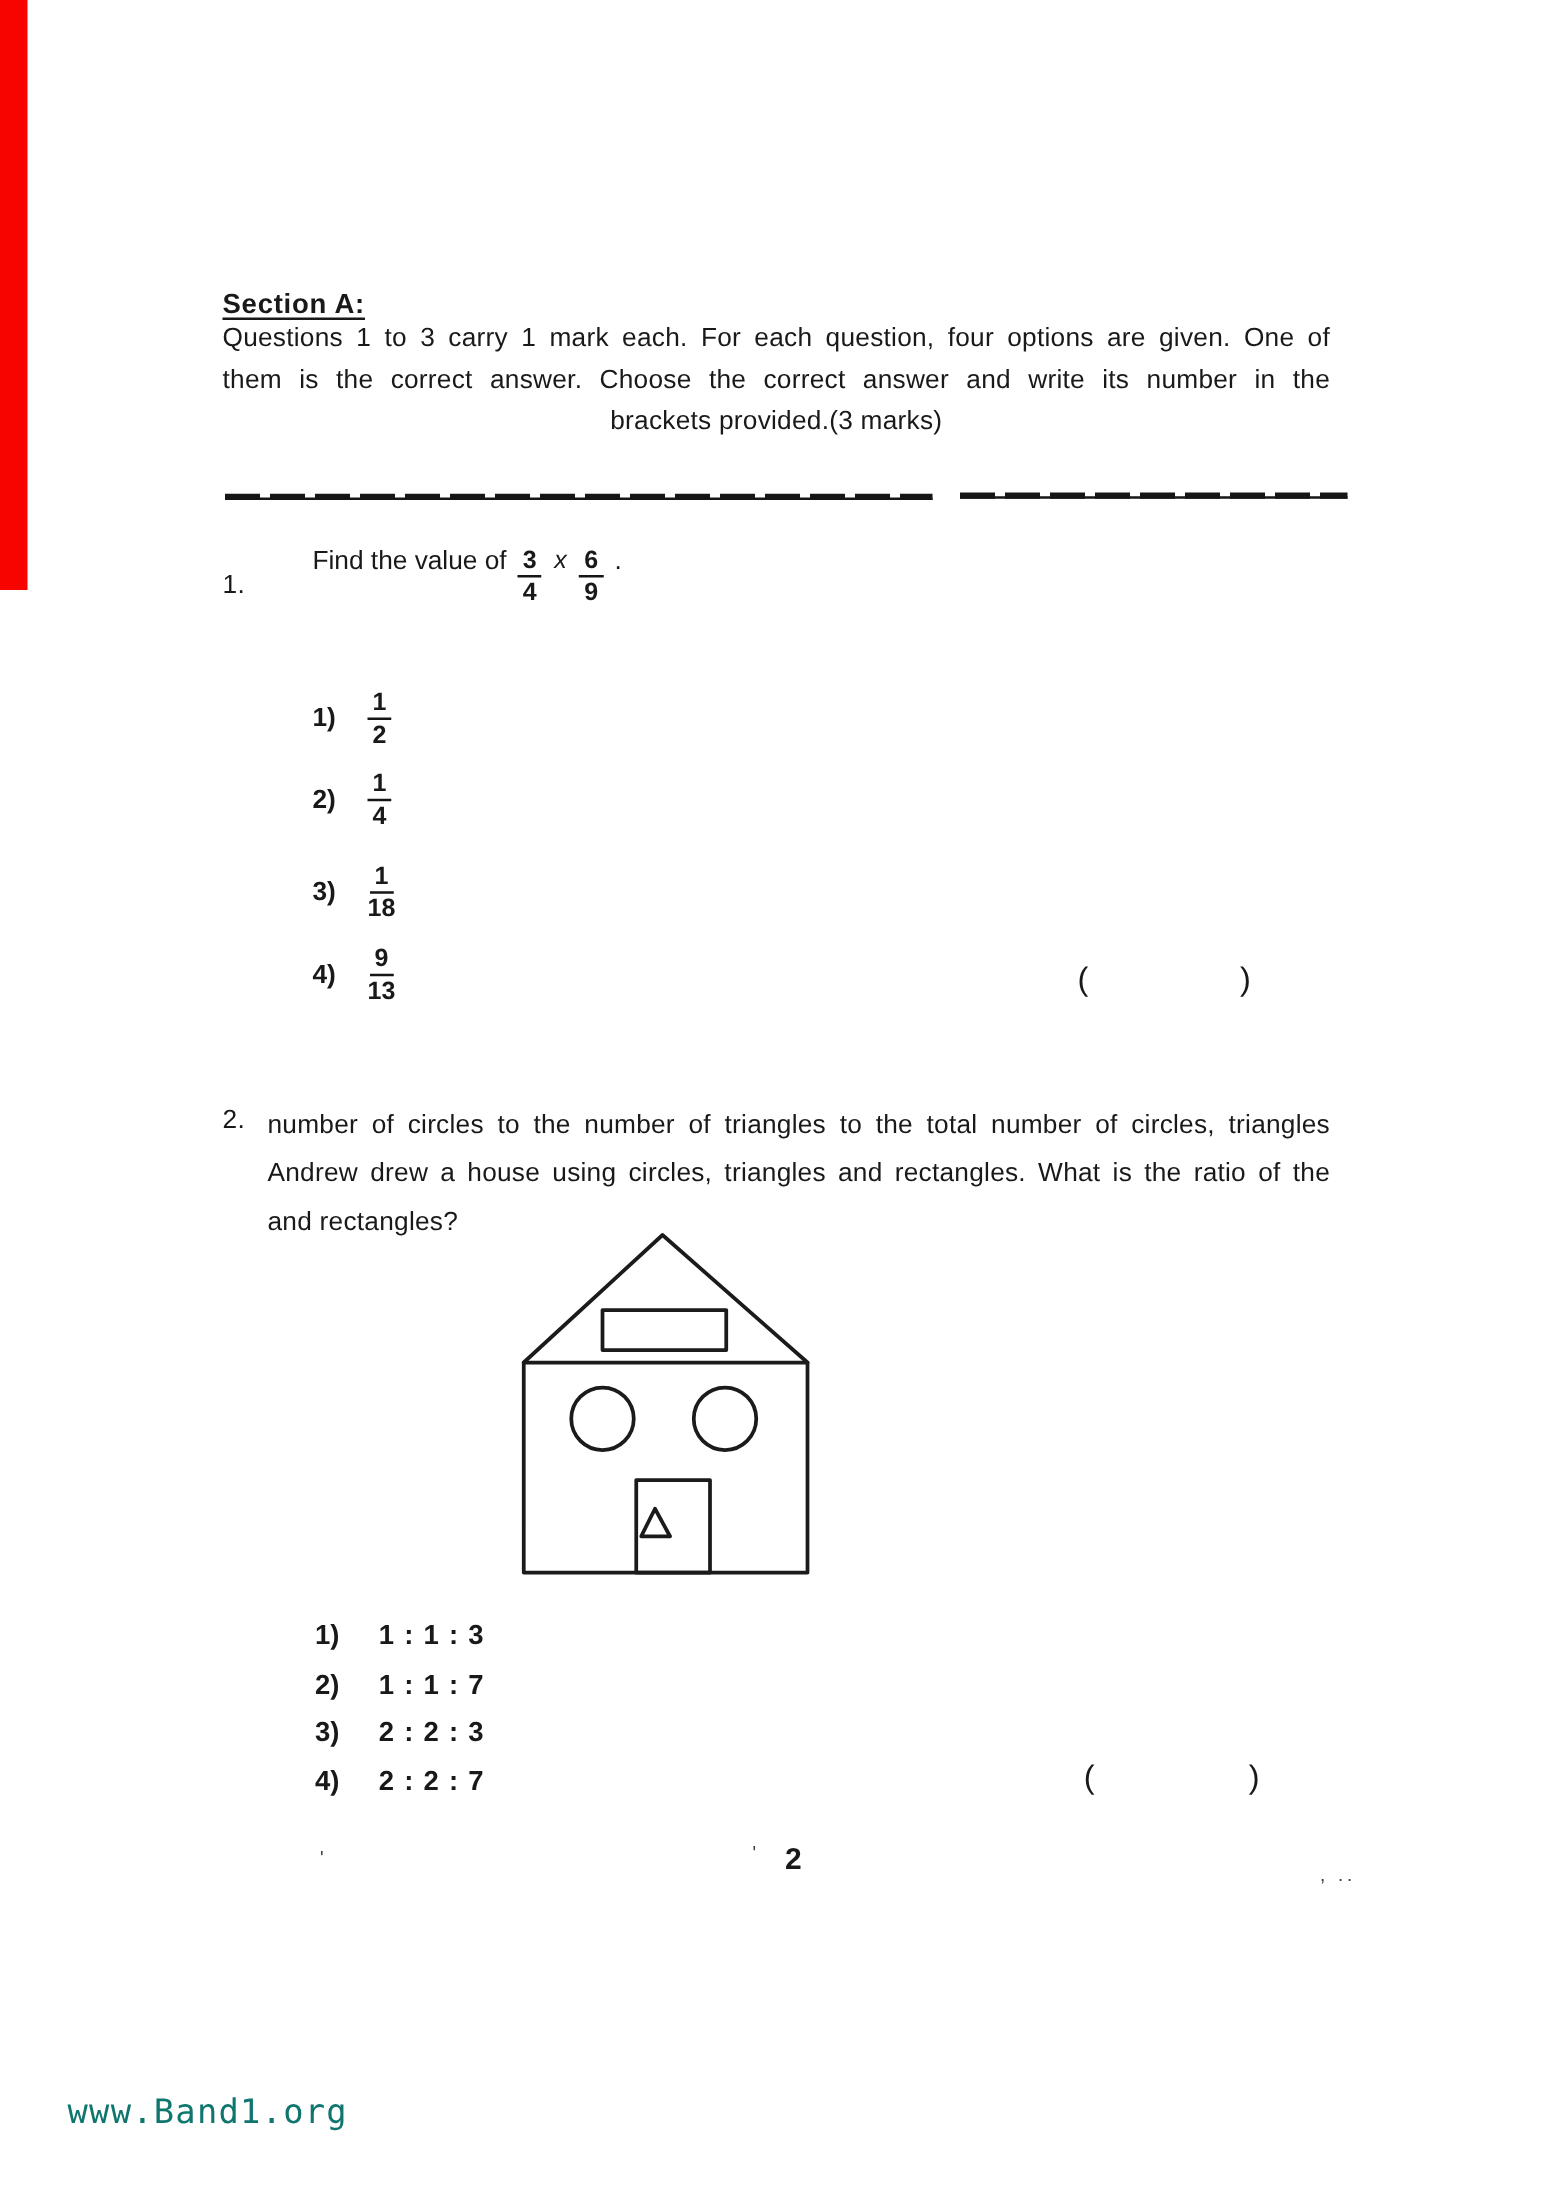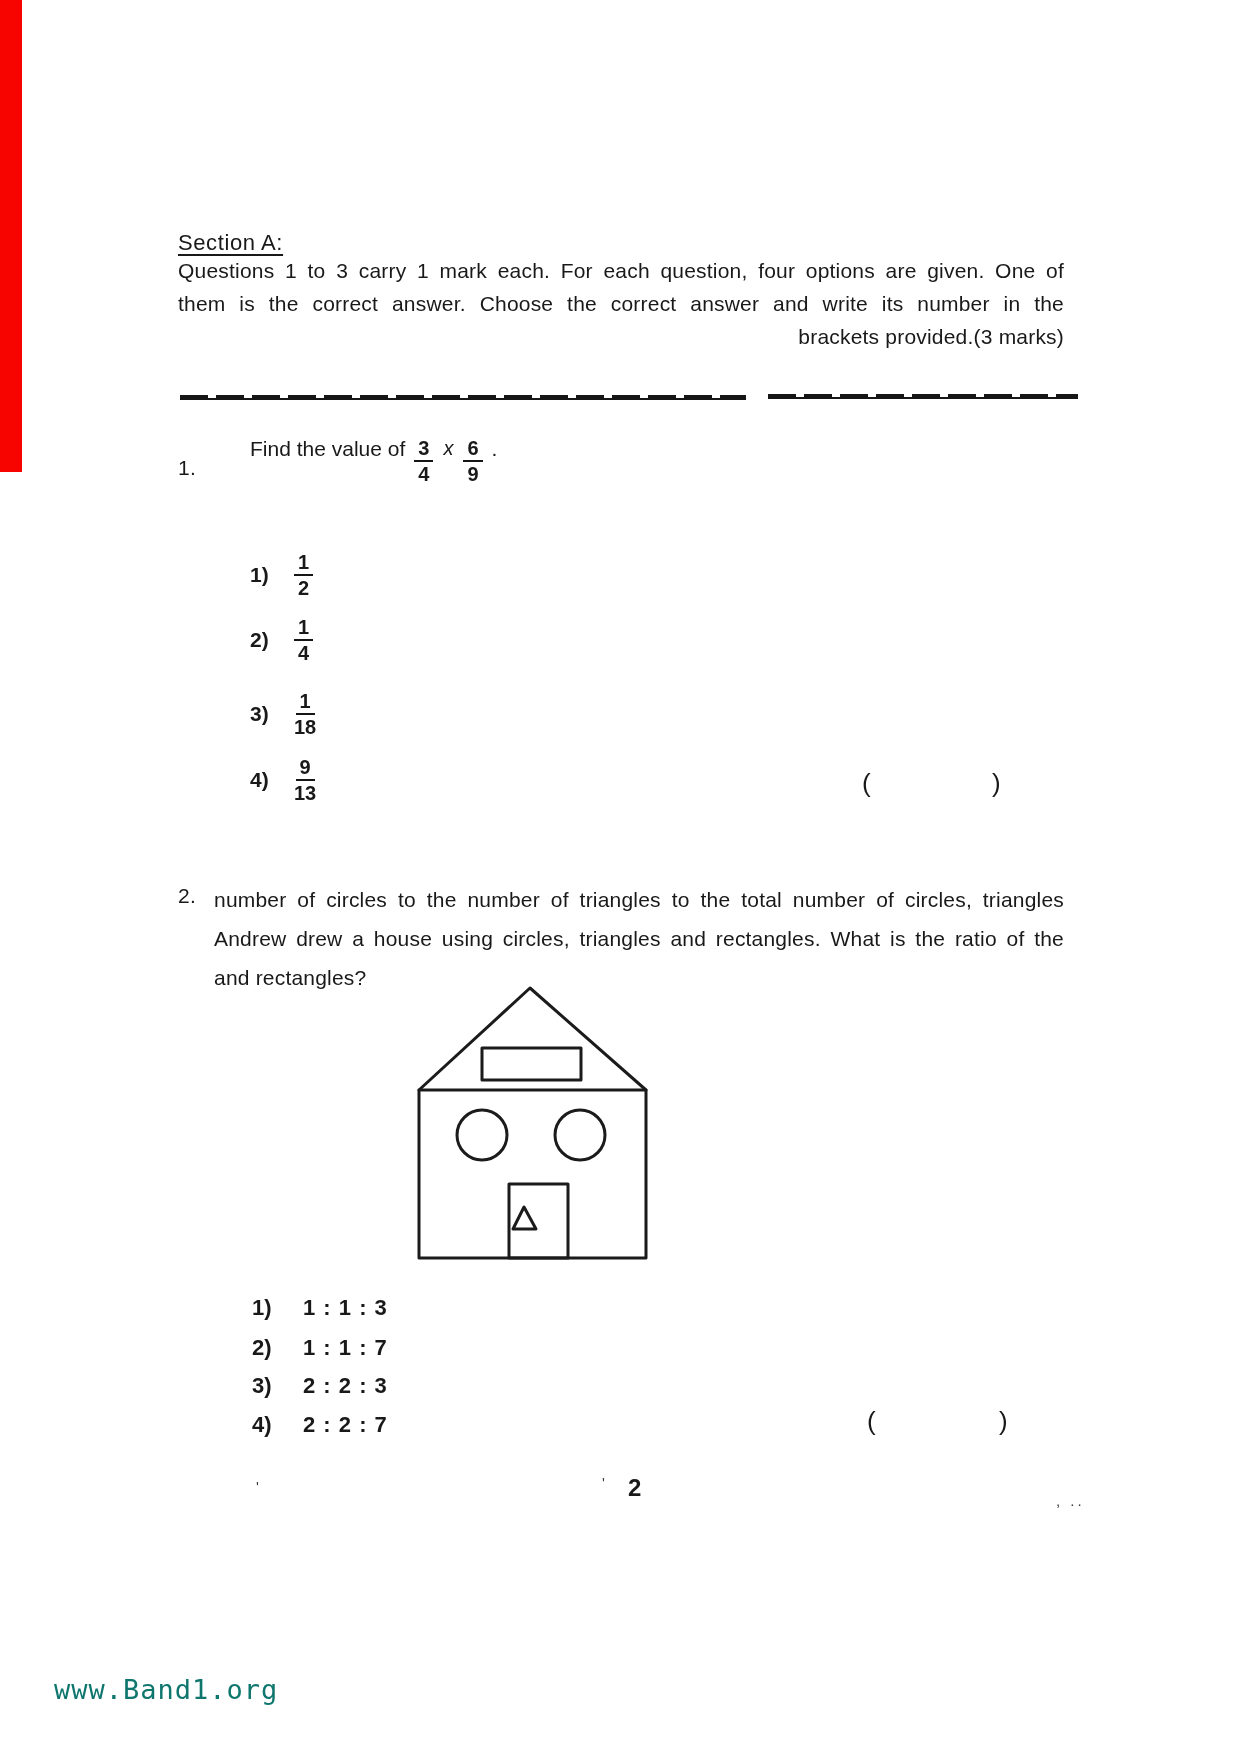--- a/index.html
+++ b/index.html
@@ -10,30 +10,30 @@
     font-family:"Liberation Sans",sans-serif;
     color:var(--ink,#191919);
     overflow:hidden;
   }
   .abs{position:absolute;}
   
   .red-strip{left:0;top:0;width:22px;height:472px;background:var(--red,#f80400);}
   
   .section-title{
     left:178px;top:230px;
-    font-size:22px;font-weight:normal;
+    font-size:22px;font-weight:bold;
     text-decoration:underline;text-underline-offset:4px;
     letter-spacing:.6px;
   }
   .intro{
     left:178px;top:254px;width:886px;
     font-size:21px;line-height:33px;letter-spacing:.2px;
   }
   .jline{text-align:justify;text-align-last:justify;}
-  .intro-last{display:flex;justify-content:flex-end;}
+  .intro-last{display:flex;justify-content:center;}
   
   .rule{
     height:6px;
     background:
       repeating-linear-gradient(90deg,#161616 0 28px,rgba(0,0,0,0) 28px 36px) 0 0/100% 5px no-repeat,
       linear-gradient(#161616,#161616) 0 3px/100% 2px no-repeat;
   }
   .rule1{left:180px;top:395px;width:566px;}
   .rule2{left:768px;top:394px;width:310px;}
   

